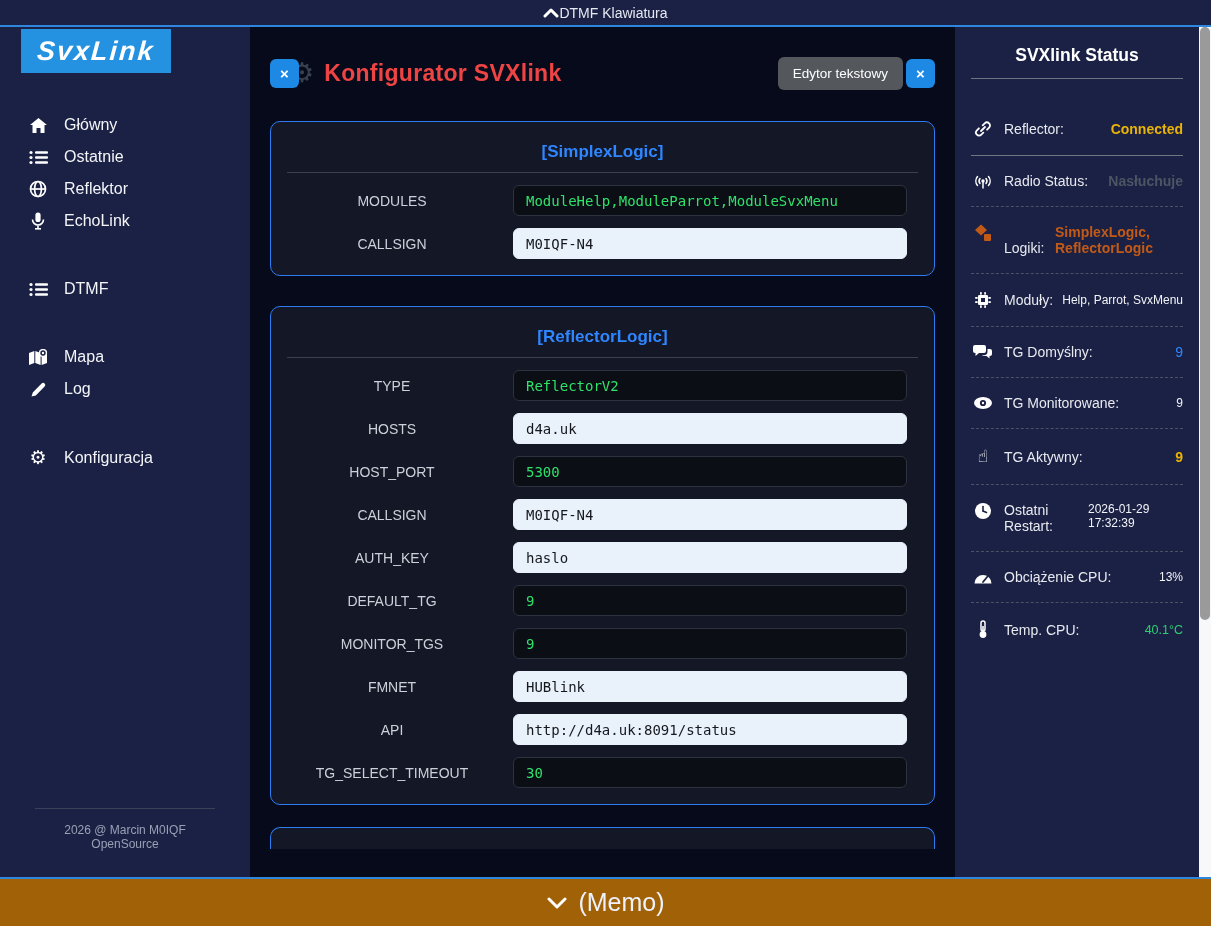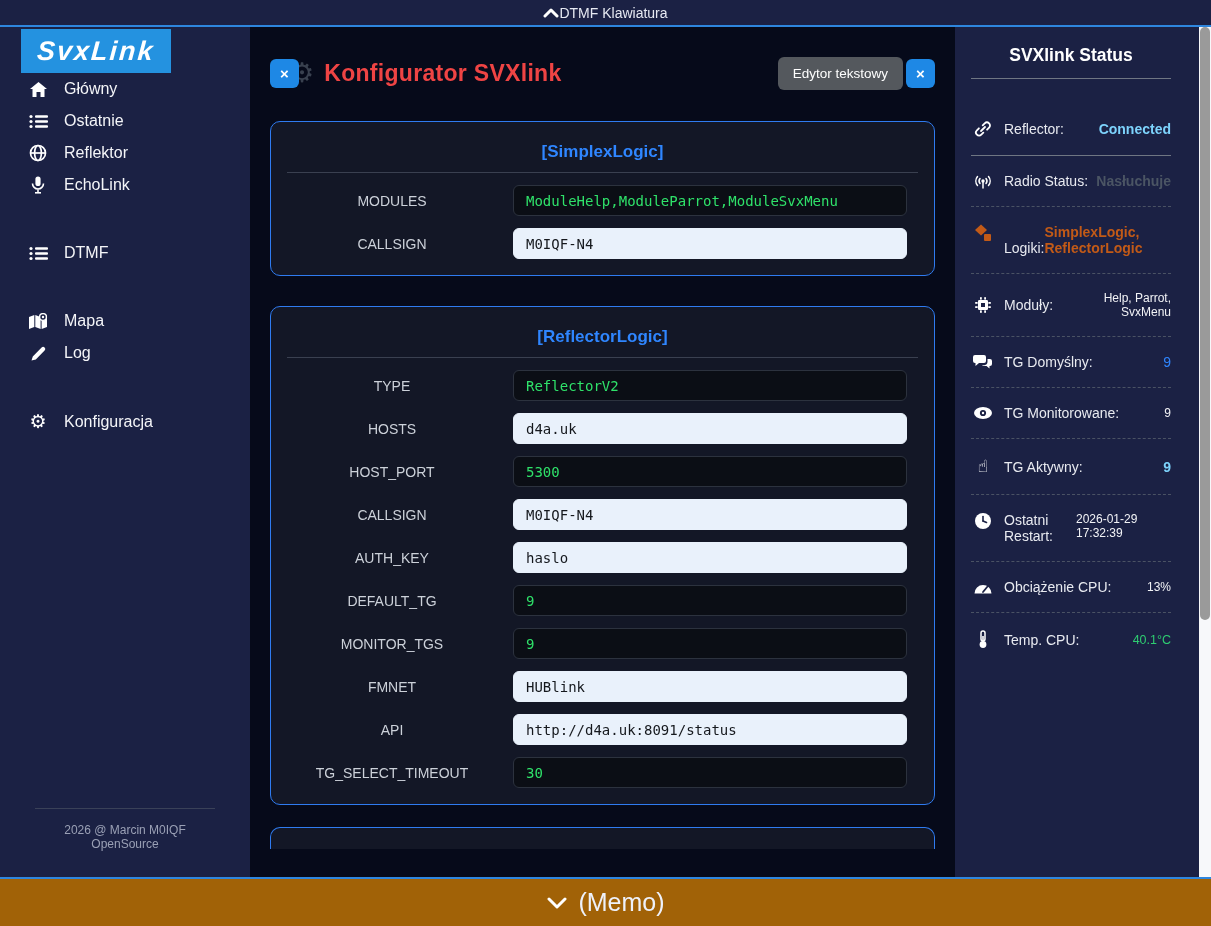--- a/index.html
+++ b/index.html
@@ -18,21 +18,21 @@
 
   
   .content { flex:1; display:flex; position:relative; min-height:0; }
 
   
   .sidebar-left { width:250px; background:#1b2144; display:flex; flex-direction:column; flex:0 0 auto; }
   .logo-box { margin:2px 0 0 21px; width:150px; height:44px; background:#2492e0;
     display:flex; align-items:center; justify-content:center; }
   .logo-text { color:#fff; font-size:27px; font-weight:bold; letter-spacing:2px;
     font-style:italic; transform:skewX(-4deg); }
-  .nav { }
+  .nav { margin-top:36px; }
   .nav-item { display:flex; align-items:center; gap:15px; padding:7px 0 7px 27px;
     color:#f4f5f8; font-size:16px; cursor:pointer; }
   .nav-ico { width:22px; display:flex; justify-content:center; align-items:center; flex:0 0 auto; }
   .nav-gap { height:36px; }
   .gear-glyph { font-size:19px; color:#fff; line-height:1; }
   .sidebar-footer { margin-top:auto; padding-bottom:26px; text-align:center;
     color:#9aa0b5; font-size:12px;border-radius:25px; }
   .sidebar-footer hr { border:none; border-top:1px solid #3a4158; width:180px; margin:0 auto 14px auto; }
 
   
@@ -56,31 +56,31 @@
   .frow { display:flex; align-items:center; margin-top:12px; }
   .flabel { width:242px; text-align:center; color:#ccd1d9; font-size:14px; flex:0 0 auto; }
   .finput { width:394px; height:31px; border-radius:6px; padding:0 12px;
     font-family:"DejaVu Sans Mono","Liberation Mono",monospace; font-size:14px; outline:none; }
   .inp-dark { background:#0b0e15; border:1px solid #2c323e; color:#2fe26a; }
   .inp-light { background:#e9f1fb; border:1px solid #e9f1fb; color:#15181d; }
   .card-partial { height:22px; margin-top:22px; border-bottom:none;
     border-radius:10px 10px 0 0; padding:0; }
 
   
-  .sidebar-right { width:244px; background:#1b2144; padding:14px 28px 0 16px; flex:0 0 auto; }
+  .sidebar-right { width:244px; background:#1b2144; padding:14px 16px 0 16px; flex:0 0 auto; }
   .status-title { text-align:center; color:#fff; font-size:17.5px; font-weight:bold; padding:4px 0 12px 0; }
   .div-solid { border:none; border-top:1.5px solid #6f7683; margin:0; }
   .div-dashed { border:none; border-top:1px dashed #4a5264; margin:0; }
   .status-row { display:flex; align-items:center; padding:17px 0; color:#e8eaf0; font-size:14px; }
   .st-ico { width:24px; display:flex; justify-content:center; align-items:center; flex:0 0 auto; }
   .st-label { margin-left:9px; }
   .st-value { margin-left:auto; text-align:right; }
   .status-row.wrap { align-items:flex-start; }
   .status-row.wrap .st-value { text-align:left; max-width:128px; }
-  .v-green-bold { color:#7dd3fc; font-weight:bold; }
+  .v-green-bold { color:#eab308; font-weight:bold; }
   .v-dim-bold { color:#4b5564; font-weight:bold; }
   .v-orange-bold { color:#c25a17; font-weight:bold; }
   .v-small { color:#f2f3f6; font-size:12px; }
   .v-blue { color:#2f86ff; font-size:14px; }
   .v-green-small { color:#2ecc71; font-size:12.5px; }
   .lbl-orange-row .st-label { align-self:flex-end; }
 
   
   .scrollbar { position:absolute; right:0; top:0; bottom:0; width:12px; background:#f7f8fa; }
   .scroll-thumb { position:absolute; top:0; left:1px; width:10px; height:593px;

